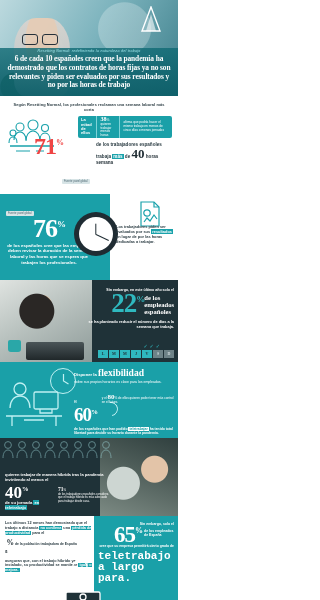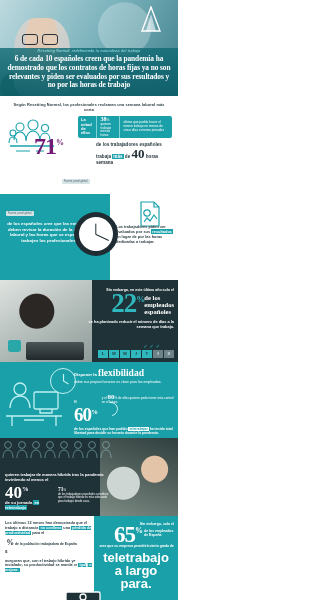--- a/index.html
+++ b/index.html
@@ -54,21 +54,21 @@
   .pill-row { position:absolute; right:6px; top:2px; width:94px; height:22px;
     background:#1aa0a8; border-radius:2px; display:flex; align-items:center;
     color:#fff; font-size:3.2px; overflow:hidden; }
   .pill-seg { padding:2px 3px; border-right:1px solid #7fd3d8; line-height:1.15; }
   .pill-seg:last-child { border-right:none; }
   .pill-big { font-family:"Liberation Serif",serif; font-weight:700; font-size:6px; }
   .pill-lead { font-weight:700; font-size:4px; line-height:1.1; }
 
   .s1-body { flex:1; padding-top:24px; }
   .big71 { position:absolute; left:34px; top:22px;
-    font-family:"Liberation Serif",serif; font-weight:700; color:#701a75;
+    font-family:"Liberation Serif",serif; font-weight:700; color:#ef4444;
     font-size:24px; line-height:.85; letter-spacing:-1px; }
   .big71 sup { font-size:8px; vertical-align:super; }
   .s1-text { font-size:4.6px; color:#2a3b42; font-weight:700; line-height:1.3;
              padding-left:34px; }
   .hl { background:#19a2ab; color:#fff; padding:0 1px; }
   .n40 { font-family:"Liberation Serif",serif; font-weight:700; font-size:13px;
          color:#1f2c33; line-height:.9; }
   .u40 { font-size:4.6px; font-weight:700; color:#1f2c33; line-height:1.05; }
 
   .src-tag { display:inline-block; background:#d7e4e6; color:#4b6670;
@@ -172,22 +172,22 @@
   .row85 { display:flex; align-items:flex-start; gap:2px; margin-top:2px; }
   .row85 span { font-size:3.4px; line-height:1.25; font-weight:700; padding-top:4px; }
   .s6-lead2 { font-size:3.8px; font-weight:700; line-height:1.3; margin-top:3px; }
   .s6-right { position:absolute; right:4px; top:6px; width:76px; color:#fff; text-align:right; }
   .s6-kick { font-size:3.5px; font-weight:700; }
   .row48 { display:flex; align-items:flex-start; justify-content:flex-end; gap:2px; }
   .big48 { font-family:"Liberation Serif",serif; font-weight:700; font-size:23px;
     line-height:.8; letter-spacing:-1px; }
   .big48 sup { font-size:8px; }
   .s6-48t { font-size:3.5px; line-height:1.25; font-weight:700; text-align:left; padding-top:3px; width:30px; }
-  .tele-big { font-family:Liberation Sans, sans-serif; font-weight:700; font-size:13px;
-    line-height:1.02; text-align:center; margin-top:2px; }
+  .tele-big { font-family:Liberation Mono, monospace; font-weight:700; font-size:11px;
+    line-height:1.02; text-align:left; margin-top:2px; }
   .worker-ico { position:absolute; left:60px; bottom:2px; width:46px; height:54px; }
 </style>
 </head>
 <body>
 
 <div class="page">
 
   <div class="hero">
     <div class="hero-photo"></div>
     <div class="hero-plant"></div>
@@ -249,20 +249,21 @@
       <div style="padding-left:0;margin-top:2px">
         <span class="src-tag">Fuente: panel global</span>
       </div>
     </div>
   </div>
 
   <div class="s2">
     <div class="s2-white"></div>
     <div class="s2-left">
       <div style="margin-bottom:1px"><span class="src-tag">Fuente: panel global</span></div>
+      <div class="big76"><span>76</span><sup>%</sup></div>
       <div class="s2-text">de los españoles cree que las empresas deben revisar la duración de la semana laboral y las horas que se espera que trabajen los profesionales.</div>
     </div>
     <div class="clock">
       <div class="clock-hands">
         <i style="width:11px;height:1.4px;transform:rotate(-90deg)"></i>
         <i style="width:14px;height:1.2px;transform:rotate(25deg)"></i>
       </div>
     </div>
     <div class="doc-ico">
       <svg width="24" height="28" viewBox="0 0 24 28">

